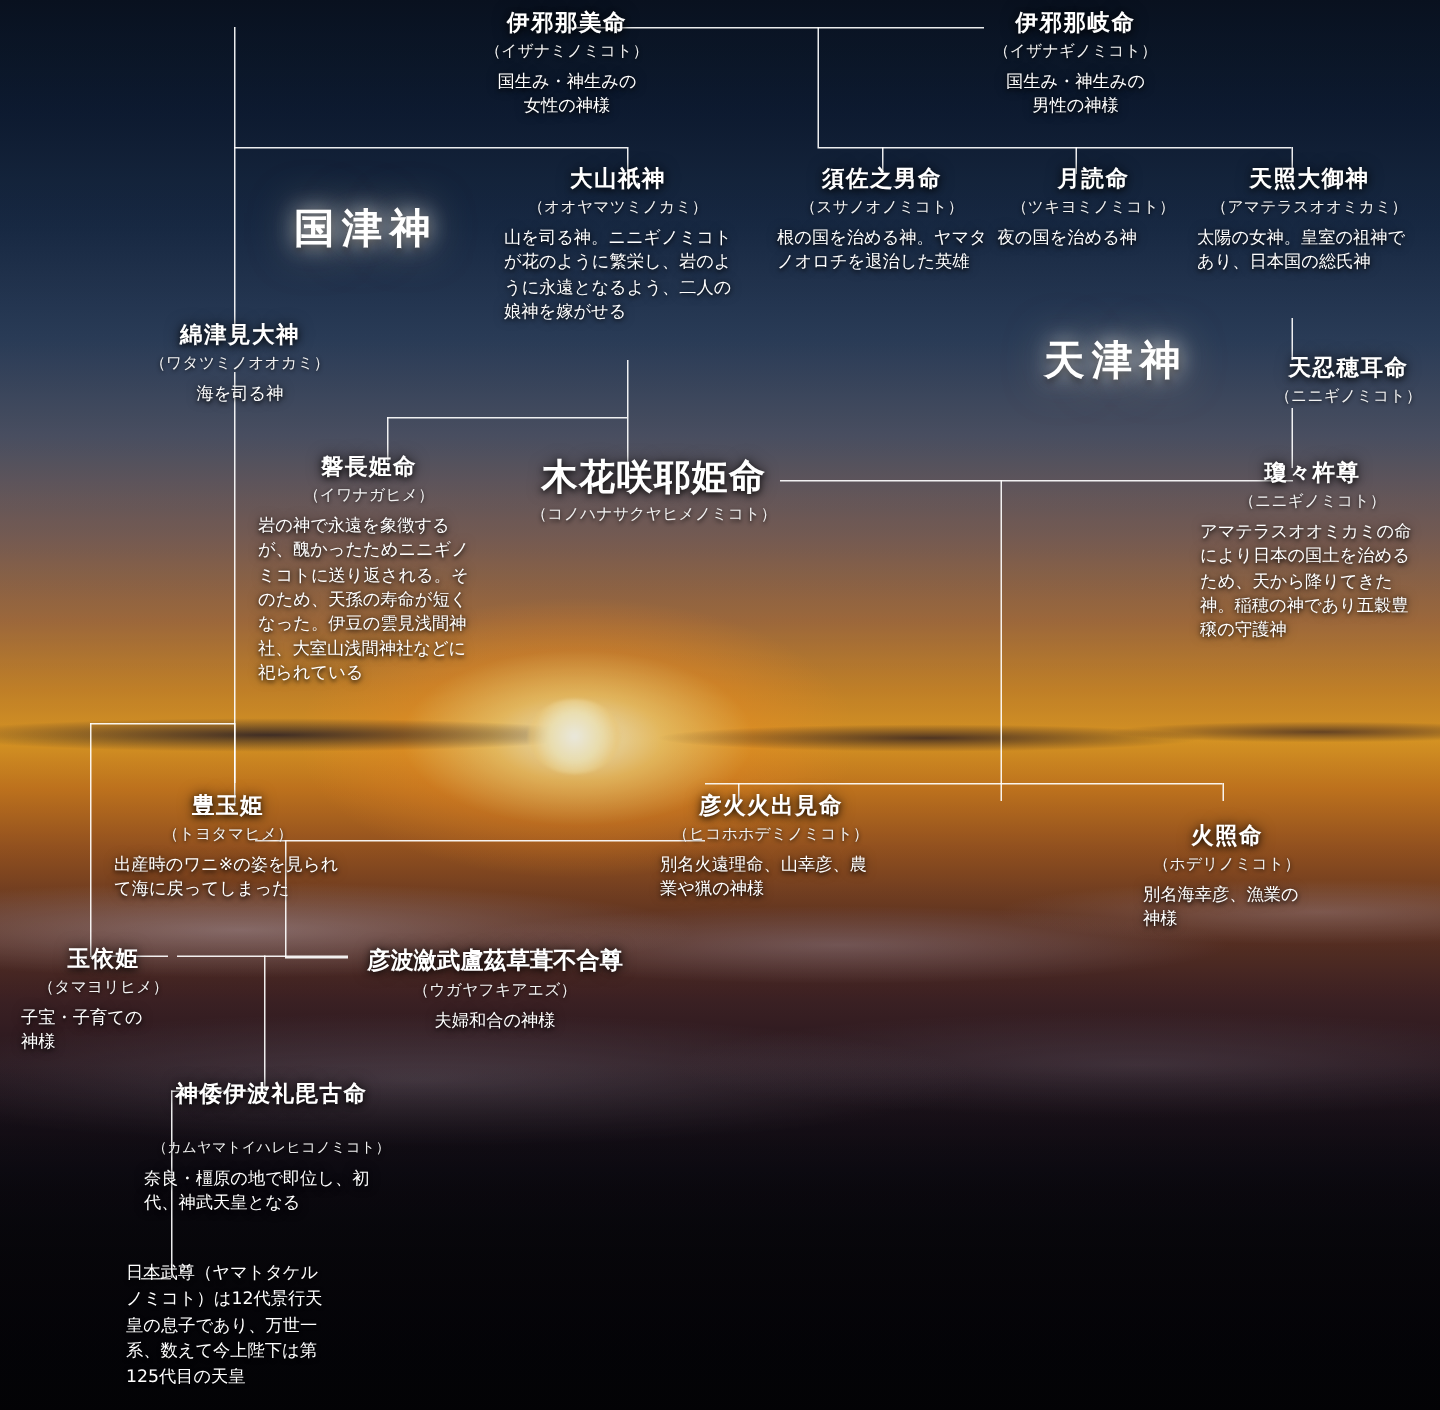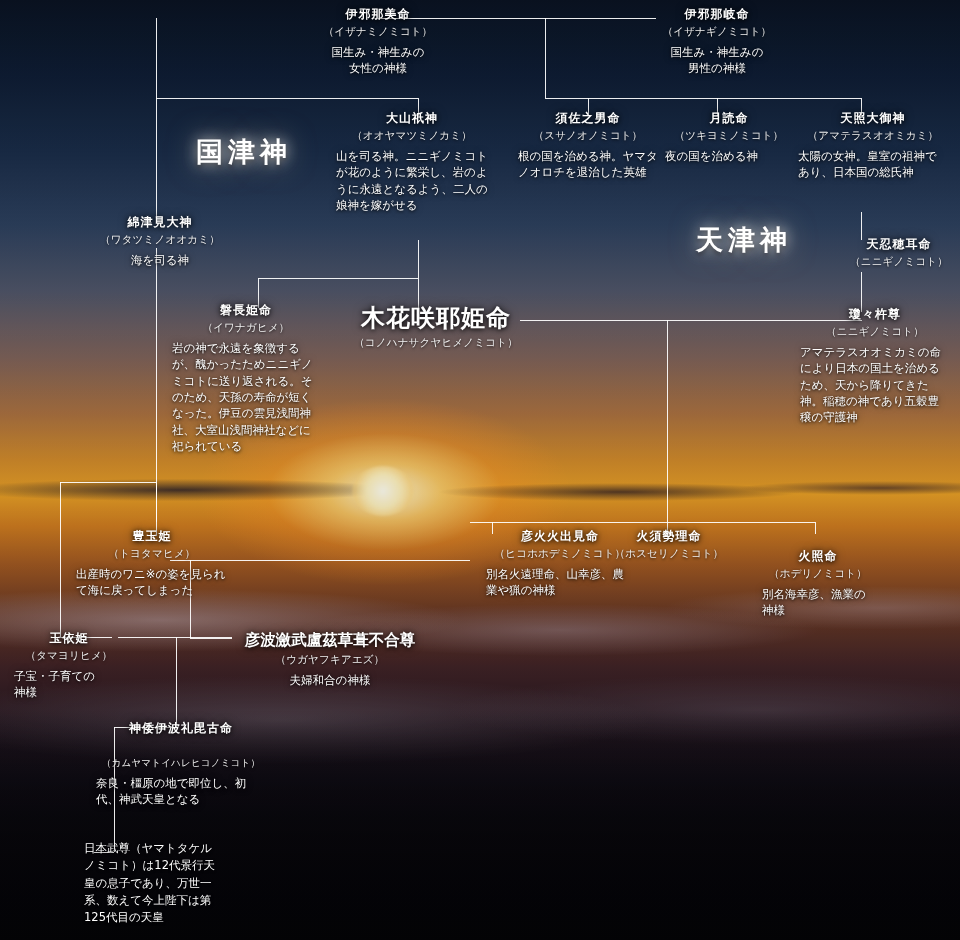--- a/index.html
+++ b/index.html
@@ -116,21 +116,21 @@
     font-size: 11.5px;
     line-height: 1.42;
     color: #ffffff;
     margin-top: 5px;
     text-shadow: 0 1px 3px rgba(0,0,0,0.9), 0 0 7px rgba(0,0,0,0.55);
   }
   .center { text-align: center; }
   .left { text-align: left; }
 
   .size-lg .n-name { font-size: 21px; }
-  .size-md .n-name { font-size: 12px; }
+  .size-md .n-name { font-size: 15px; }
   .size-sm .n-name { font-size: 15.5px; }
 
   
   .group-label {
     position: absolute;
     font-family: "DejaVu Serif", "Liberation Serif", serif;
     font-weight: bold;
     font-size: 27px;
     letter-spacing: 5px;
     color: #ffffff;
@@ -279,30 +279,26 @@
     <div class="n-kana center">（ニニギノミコト）</div>
     <div class="n-desc">アマテラスオオミカミの命により日本の国土を治めるため、天から降りてきた神。稲穂の神であり五穀豊穣の守護神</div>
   </div>
 
   <div class="node left size-md" style="left:76px; top:528px; width:152px;">
     <div class="n-name center">豊玉姫</div>
     <div class="n-kana center">（トヨタマヒメ）</div>
     <div class="n-desc">出産時のワニ※の姿を見られて海に戻ってしまった</div>
   </div>
 
-  <div class="node left size-md" style="left:486px; top:528px; width:148px;">
+  <div class="node left size-md" style="left:440px; top:528px; width:148px;">
     <div class="n-name center">彦火火出見命</div>
     <div class="n-kana center">（ヒコホホデミノミコト）</div>
     <div class="n-desc">別名火遠理命、山幸彦、農業や猟の神様</div>
   </div>
 
-  <div class="node center size-md" style="left:604px; top:528px; width:130px;">
-    <div class="n-name">火須勢理命</div>
-    <div class="n-kana">（ホスセリノミコト）</div>
-  </div>
 
   <div class="node left size-md" style="left:762px; top:528px; width:112px;margin-top:20px;">
     <div class="n-name center">火照命</div>
     <div class="n-kana center">（ホデリノミコト）</div>
     <div class="n-desc">別名海幸彦、漁業の神様</div>
   </div>
 
   <div class="node left size-md" style="left:14px; top:630px; width:110px;">
     <div class="n-name center">玉依姫</div>
     <div class="n-kana center">（タマヨリヒメ）</div>

